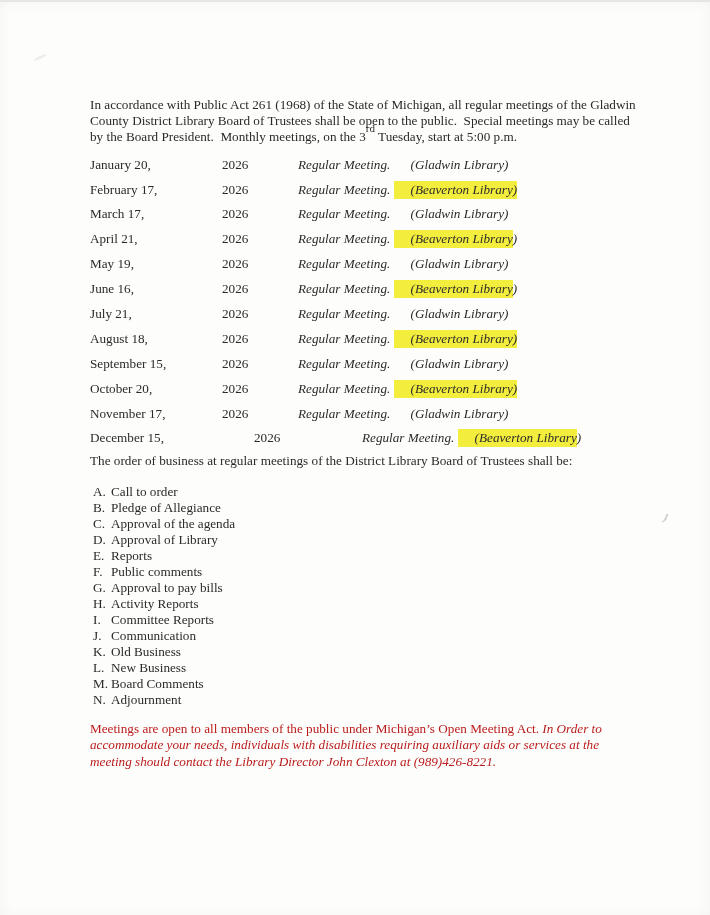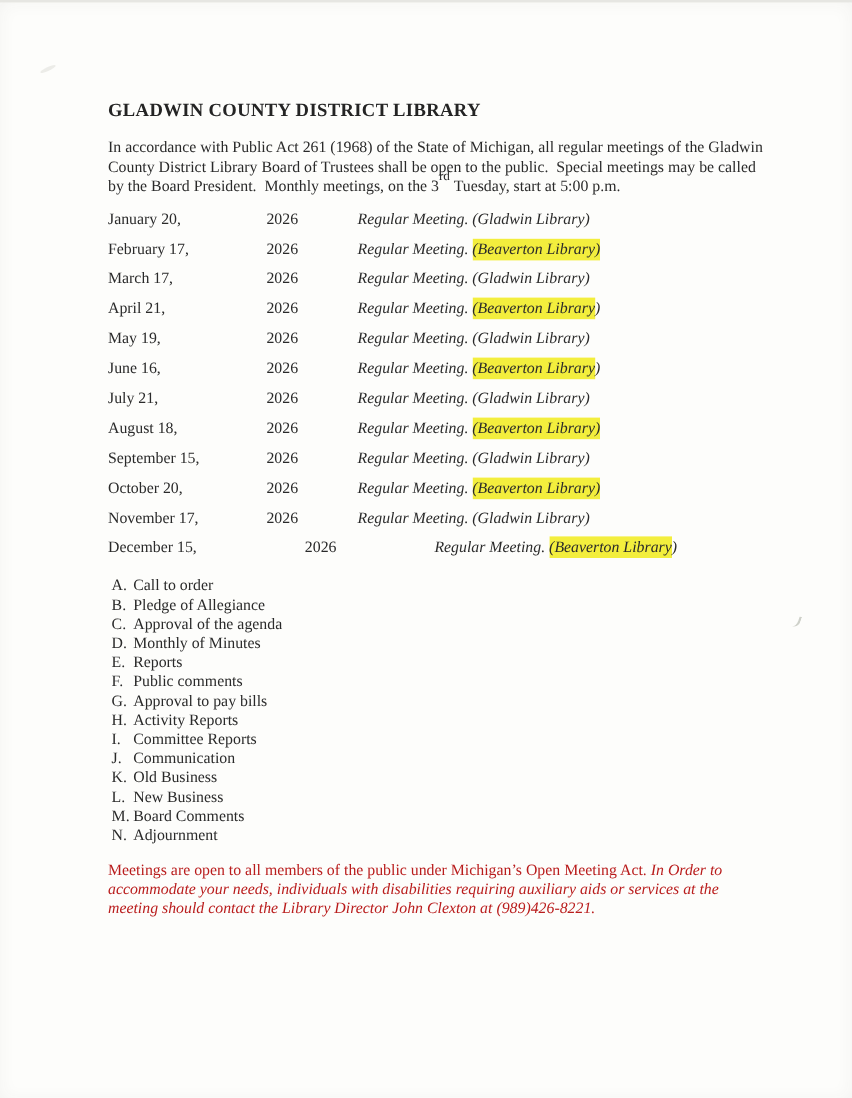--- a/index.html
+++ b/index.html
@@ -59,21 +59,21 @@
     font-size: 13.2px;
     line-height: 16.2px;
     margin-bottom: 8.7px;
   }
   .srow:last-child { margin-bottom: 0; gap: 32px; }
   .c-date  { width: 132px; flex: 0 0 132px; }
   .c-year  { width: 76px;  flex: 0 0 76px; }
   .c-desc  { flex: 1; font-style: italic; }
   .hl {
     background: #f3ee3d;
-    padding: 1px 0 2px 0;
+    padding: 1px 0 2px 17px;
   }
   .order-intro {
     margin: 6px 0 0 0;
     font-size: 13.2px;
     line-height: 16.2px;
   }
   .biz {
     margin-top: 15px;
   }
   .biz-item {
@@ -119,21 +119,20 @@
 </style>
 </head>
 <body>
 
 <div class="page">
   <div class="artifact-smudge"></div>
   <div class="artifact-mark"></div>
 
   <div class="content">
 
-    <h1 class="doc-title">GLADWIN COUNTY DISTRICT LIBRARY</h1>
 
     <p class="intro"><span>In accordance with Public Act 261 (1968) of the State of Michigan, all regular meetings of the Gladwin County District Library Board of Trustees shall be open to the public.  Special meetings may be called by the Board President.  Monthly meetings, on the 3</span><sup class="sup">rd</sup><span> Tuesday, start at 5:00 p.m.</span></p>
 
     <div class="schedule">
       <div class="srow">
         <span class="c-date">January 20,</span>
         <span class="c-year">2026</span>
         <span class="c-desc"><span>Regular Meeting. </span><span class="hl" style="background: transparent;"></span><span>(Gladwin Library)</span></span>
       </div>
       <div class="srow">
@@ -186,37 +185,38 @@
         <span class="c-year">2026</span>
         <span class="c-desc"><span>Regular Meeting. </span><span class="hl" style="background: transparent;"></span><span>(Gladwin Library)</span></span>
       </div>
       <div class="srow">
         <span class="c-date">December 15,</span>
         <span class="c-year">2026</span>
         <span class="c-desc"><span>Regular Meeting. </span><span class="hl" style="background: rgb(243, 238, 61);">(Beaverton Library</span><span>)</span></span>
       </div>
     </div>
 
+    <p class="order-intro">The order of business at regular meetings of the District Library Board of Trustees shall be:</p>
 
     <div class="biz">
       <div class="biz-item">
           <span class="biz-letter">A.</span>
           <span class="biz-label">Call to order</span>
         </div>
       <div class="biz-item">
           <span class="biz-letter">B.</span>
           <span class="biz-label">Pledge of Allegiance</span>
         </div>
       <div class="biz-item">
           <span class="biz-letter">C.</span>
           <span class="biz-label">Approval of the agenda</span>
         </div>
       <div class="biz-item">
           <span class="biz-letter">D.</span>
-          <span class="biz-label">Monthly of Minutes</span>
+          <span class="biz-label">Approval of Library</span>
         </div>
       <div class="biz-item">
           <span class="biz-letter">E.</span>
           <span class="biz-label">Reports</span>
         </div>
       <div class="biz-item">
           <span class="biz-letter">F.</span>
           <span class="biz-label">Public comments</span>
         </div>
       <div class="biz-item">

